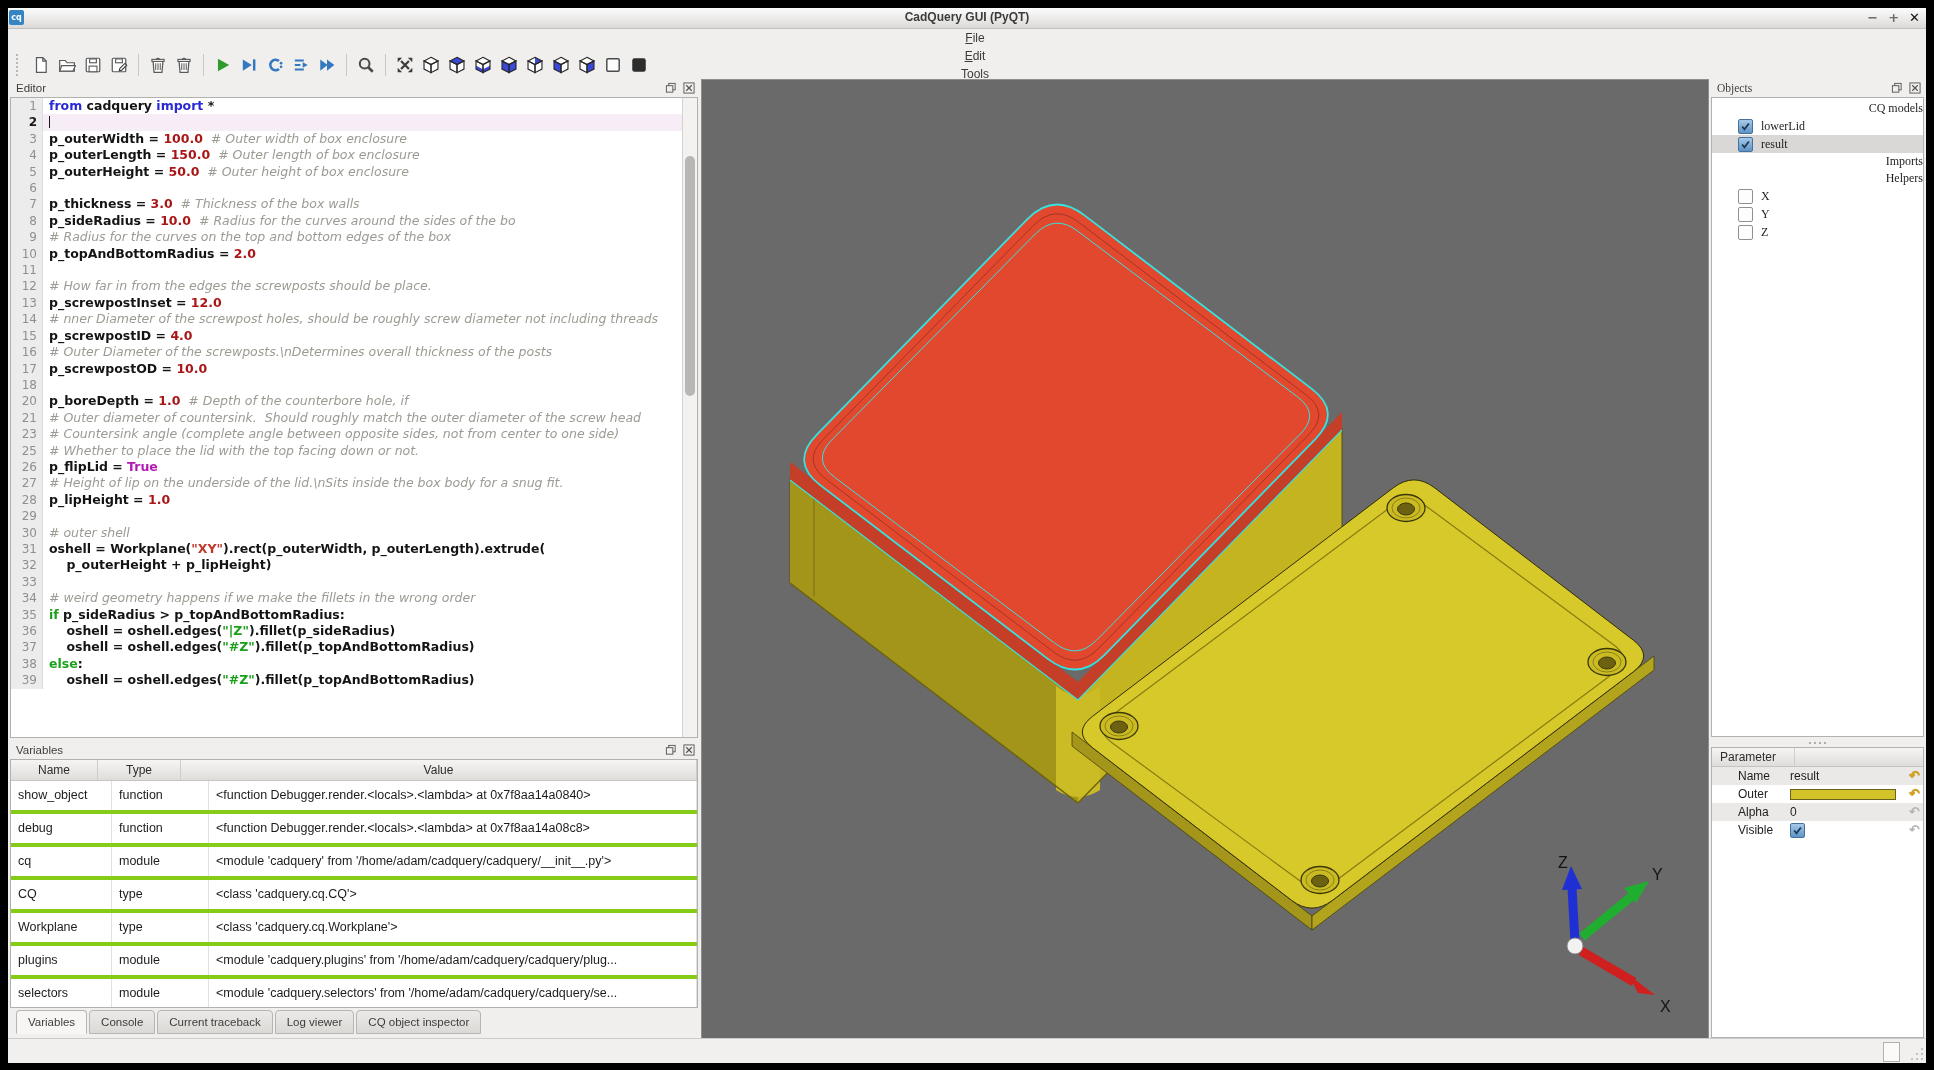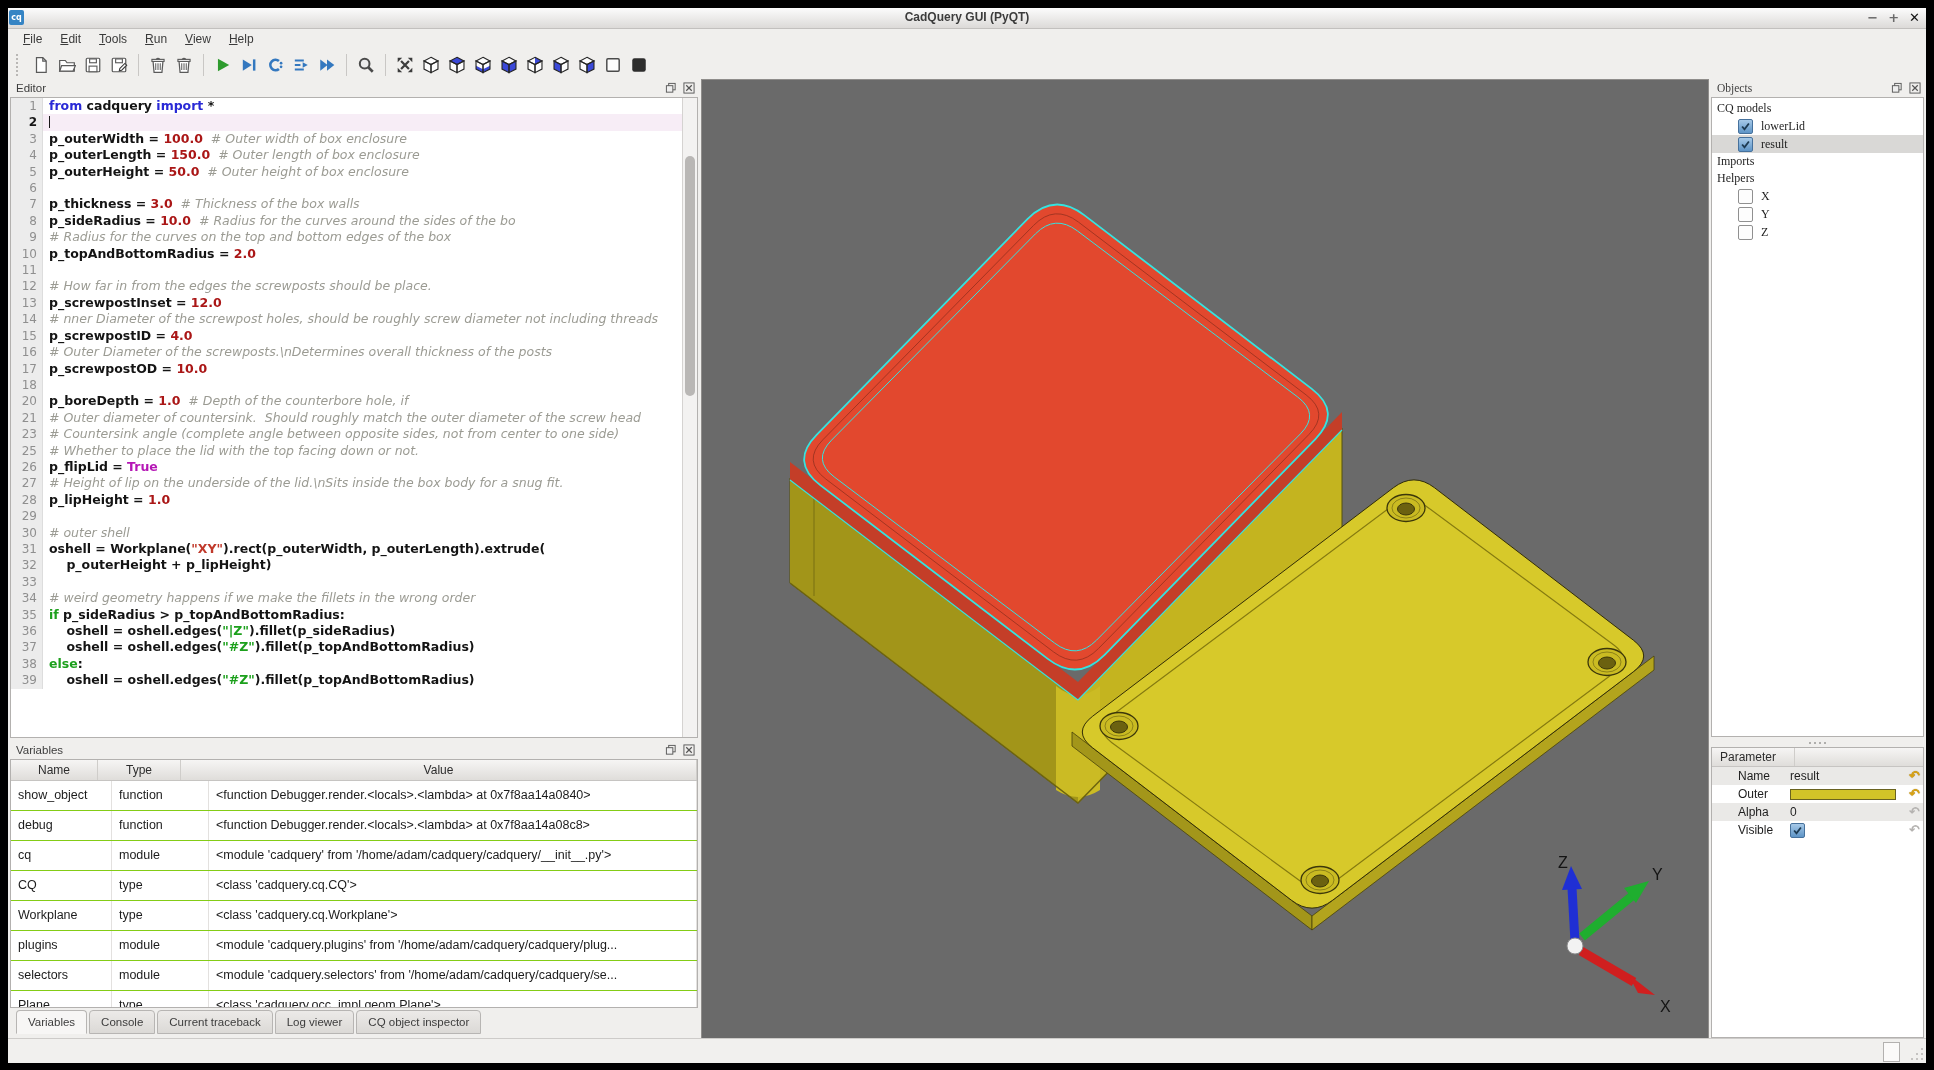--- a/index.html
+++ b/index.html
@@ -12,21 +12,21 @@
     background:linear-gradient(#fcfcfc,#dcdad8);border-bottom:1px solid #c2c0be;}
   .app-icon{position:absolute;left:1px;top:2px;width:15px;height:15px;background:#3584c4;
     color:#fff;font:bold 8px/15px "DejaVu Sans",sans-serif;text-align:center;border-radius:2px;}
   .title-text{position:absolute;left:0;right:0;top:2px;text-align:center;
     font-size:12px;font-weight:bold;color:#3c3c3c;}
   .win-controls{position:absolute;right:6px;top:0;height:20px;display:flex;gap:10px;align-items:center;}
   .win-btn{font:bold 13px/16px "DejaVu Sans",sans-serif;color:#6a6a6a;cursor:default;}
   .win-btn.close{color:#111;}
 
   
-  .menubar{position:absolute;left:0;top:21px;right:0;height:20px;display:flex;align-items:center;padding-left:6px;}
+  .menubar{position:absolute;left:0;top:21px;right:0;height:20px;display:flex;align-items:center;padding-left:16px;flex-direction:column;}
   .menu-item{font-size:12px;color:#3a3a3a;padding:2px 9px;}
   .menu-item u{text-decoration:underline;}
 
   
   .toolbar{position:absolute;left:0;top:41px;right:0;height:31px;display:flex;align-items:center;padding-left:8px;}
   .tb-handle{width:4px;height:22px;border-left:2px dotted #b9b7b5;margin-right:6px;}
   .tbtn{width:26px;height:26px;display:flex;align-items:center;justify-content:center;border-radius:3px;}
   .tbtn svg{display:block;}
   .tsep{width:1px;height:22px;background:#c9c7c5;margin:0 6px;}
 
@@ -57,40 +57,40 @@
   .caret{display:inline-block;width:1px;height:12px;background:#1a1a1a;vertical-align:-2px;}
   .vscroll{position:absolute;right:0;top:0;bottom:0;width:14px;background:#f3f2f1;border-left:1px solid #d5d3d1;}
   .vthumb{position:absolute;left:2px;right:2px;top:58px;height:240px;background:#b9b7b5;border-radius:5px;}
 
   
   .variables-panel{left:2px;top:734px;width:688px;height:266px;}
   .variables-panel .pbody{top:17px;overflow:hidden;background:#fff;}
   .vtable{position:absolute;inset:0;overflow:hidden;font-size:12.5px;color:#1c1c1c;}
   .vhead{display:flex;height:20px;background:linear-gradient(#f6f5f4,#dfddda);border-bottom:1px solid #c6c4c2;}
   .vhead .hc{text-align:center;font-size:12px;color:#2d2d2d;line-height:20px;border-right:1px solid #cfcdca;}
-  .vrow{display:flex;height:29px;border-bottom:1px solid #84cc16;align-items:center;background:#fff;}
+  .vrow{display:flex;height:29px;border-bottom:4px solid #84cc16;align-items:center;background:#fff;}
   .vrow .c{padding:0 7px;white-space:nowrap;overflow:hidden;text-overflow:ellipsis;border-right:1px solid #e3e1df;height:100%;line-height:29px;}
   .col-name{width:86px;flex:0 0 86px;}
   .col-type{width:82px;flex:0 0 82px;}
   .col-value{flex:1;min-width:0;}
 
   
   .tabrow{position:absolute;left:8px;top:1002px;height:26px;display:flex;gap:2px;}
   .tab{height:22px;padding:0 11px;font-size:11.5px;color:#3c3c3c;line-height:22px;
        background:linear-gradient(#eceae8,#dbd9d6);border:1px solid #b7b5b3;border-radius:4px 4px 0 0;}
   .tab.active{background:#f7f6f5;border-bottom-color:#f7f6f5;}
 
   
   .viewport{position:absolute;left:694px;top:72px;width:1006px;height:958px;outline:1px solid #8f8d8b;}
   .viewport svg{display:block;}
 
   
   .objects-panel{left:1703px;top:72px;width:213px;height:657px;font-family:Liberation Serif, serif;}
   .objects-panel .pbody{top:17px;overflow:hidden;}
-  .otree{font-size:12px;color:#1e1e1e;padding-top:2px;}
+  .otree{font-size:12px;color:#1e1e1e;padding-top:2px;text-align:right;}
   .ogroup{height:17px;line-height:17px;padding-left:5px;}
   .oitem{height:18px;display:flex;align-items:center;padding-left:26px;gap:8px;}
   .oitem.selected{background:#d9d8d6;}
   .cb{width:13px;height:13px;border:1px solid #909090;border-radius:2px;background:#fdfdfd;
       display:inline-flex;align-items:center;justify-content:center;flex:0 0 13px;}
   .cb.checked{background:linear-gradient(#a6c9e8,#5e94c6);border-color:#46719c;}
   .cb svg{display:block;}
 
   .splitter{position:absolute;left:1703px;top:731px;width:213px;height:7px;display:flex;align-items:center;justify-content:center;gap:3px;}
   .splitter i{width:2px;height:2px;background:#9a9896;border-radius:50%;display:block;}

